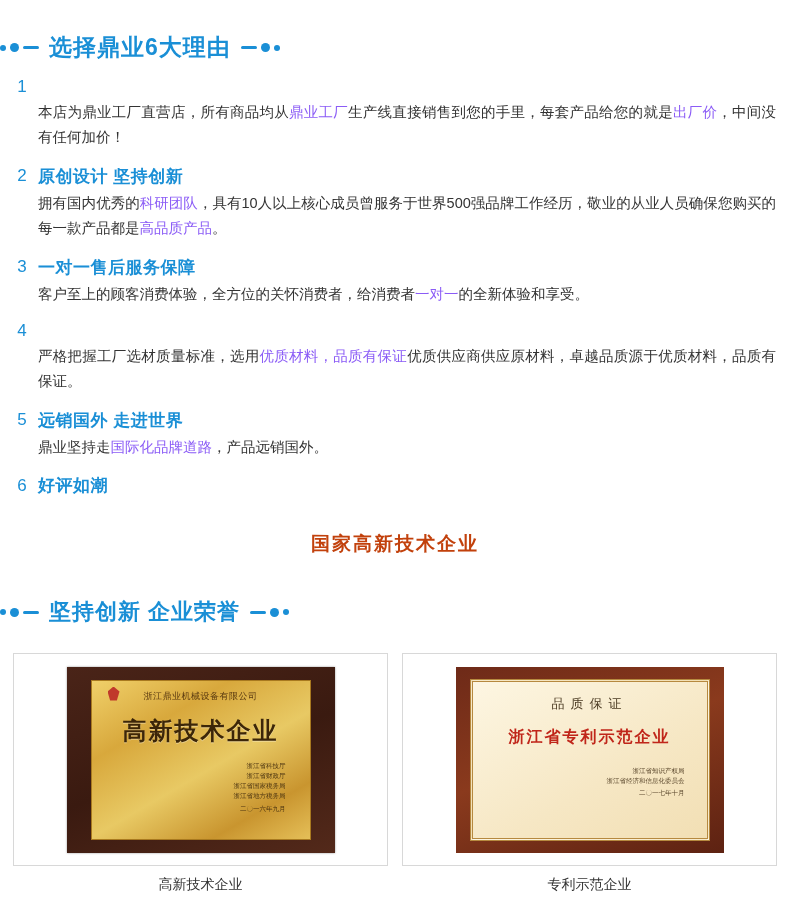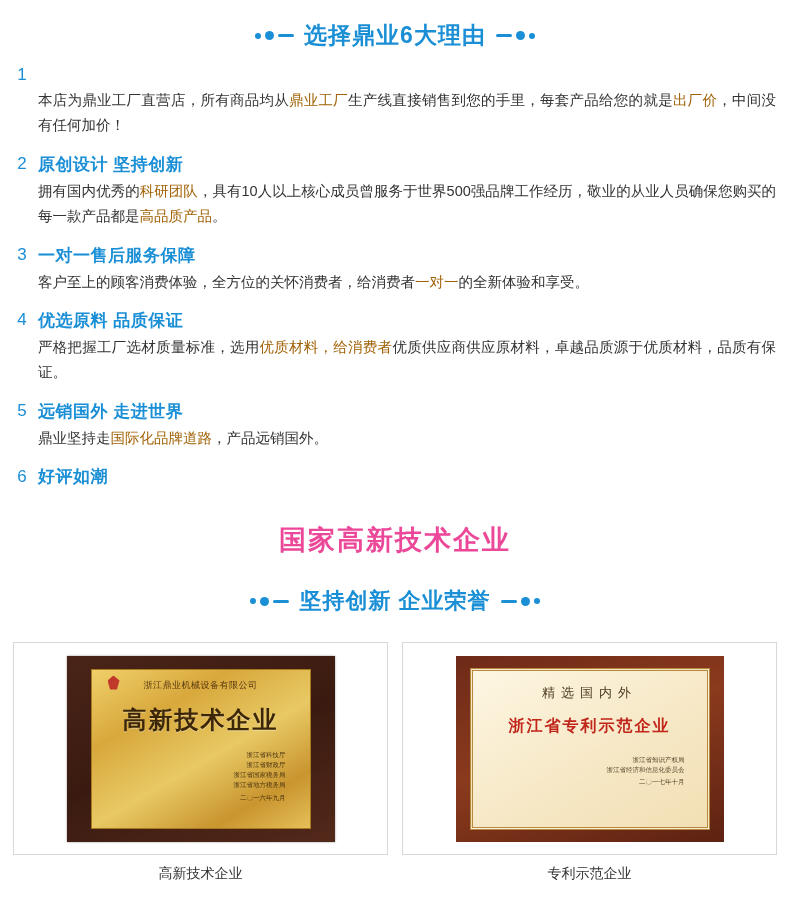--- a/index.html
+++ b/index.html
@@ -16,23 +16,22 @@
   }
   .page {
     width: 790px;
     position: relative;
   }
 
   
   .section-heading {
     display: flex;
     align-items: center;
-    justify-content: center;
     gap: 10px;
-    padding-top: 20px;
+    padding-top: 32px;
     padding-bottom: 10px;
   }
   .section-heading .title {
     font-size: 23px;
     font-weight: bold;
     color: #1a8fd6;
     letter-spacing: 1px;
   }
   .dot-group {
     display: flex;
@@ -86,32 +85,32 @@
   }
   .reason-body {
     font-size: 14.5px;
     line-height: 1.75;
     color: #333333;
     margin-top: 3px;
     margin-left: 24px;
     text-align: justify;
   }
   .hl {
-    color: #a16207;
+    color: #8b5cf6;
   }
 
   
   .honor-block {
     margin-top: 34px;
     text-align: center;
   }
   .honor-main-title {
-    font-size: 27px;
-    font-weight: bold;
-    color: #ec4899;
+    font-size: 19px;
+    font-weight: bold;
+    color: #c2410c;
     letter-spacing: 2px;
   }
   .honor-sub {
     margin-top: 8px;
   }
   .honor-sub .title {
     font-size: 22px;
   }
 
   
@@ -303,23 +302,22 @@
       <div class="reason-head">
         <span class="reason-num">3</span>
         <span class="reason-title">一对一售后服务保障</span>
       </div>
       <div class="reason-body"><span>客户至上的顾客消费体验，全方位的关怀消费者，给消费者</span><span class="hl">一对一</span><span>的全新体验和享受。</span></div>
     </div>
 
     <div class="reason">
       <div class="reason-head">
         <span class="reason-num">4</span>
-        <span class="reason-title">优选原料 品质保证</span>
-      </div>
-      <div class="reason-body"><span>严格把握工厂选材质量标准，选用</span><span class="hl">优质材料，给消费者</span><span>优质供应商供应原材料，卓越品质源于优质材料，品质有保证。</span></div>
+      </div>
+      <div class="reason-body"><span>严格把握工厂选材质量标准，选用</span><span class="hl">优质材料，品质有保证</span><span>优质供应商供应原材料，卓越品质源于优质材料，品质有保证。</span></div>
     </div>
 
     <div class="reason">
       <div class="reason-head">
         <span class="reason-num">5</span>
         <span class="reason-title">远销国外  走进世界</span>
       </div>
       <div class="reason-body"><span>鼎业坚持走</span><span class="hl">国际化品牌道路</span><span>，产品远销国外。</span></div>
     </div>
 
@@ -369,21 +367,21 @@
           </div>
         </div>
         <div class="cert-caption">高新技术企业</div>
       </div>
 
       <div class="cert">
         <div class="cert-frame">
           <div class="cert-inner">
             <div class="plaque2">
               <div class="plaque2-paper">
-                <div class="p2-year">精选国内外</div>
+                <div class="p2-year">品质保证</div>
                 <div class="p2-main">浙江省专利示范企业</div>
                 <div class="p2-lines" style="white-space:pre-line">浙江省知识产权局
 浙江省经济和信息化委员会</div>
                 <div class="p2-date">二〇一七年十月</div>
               </div>
             </div>
           </div>
         </div>
         <div class="cert-caption">专利示范企业</div>
       </div>

